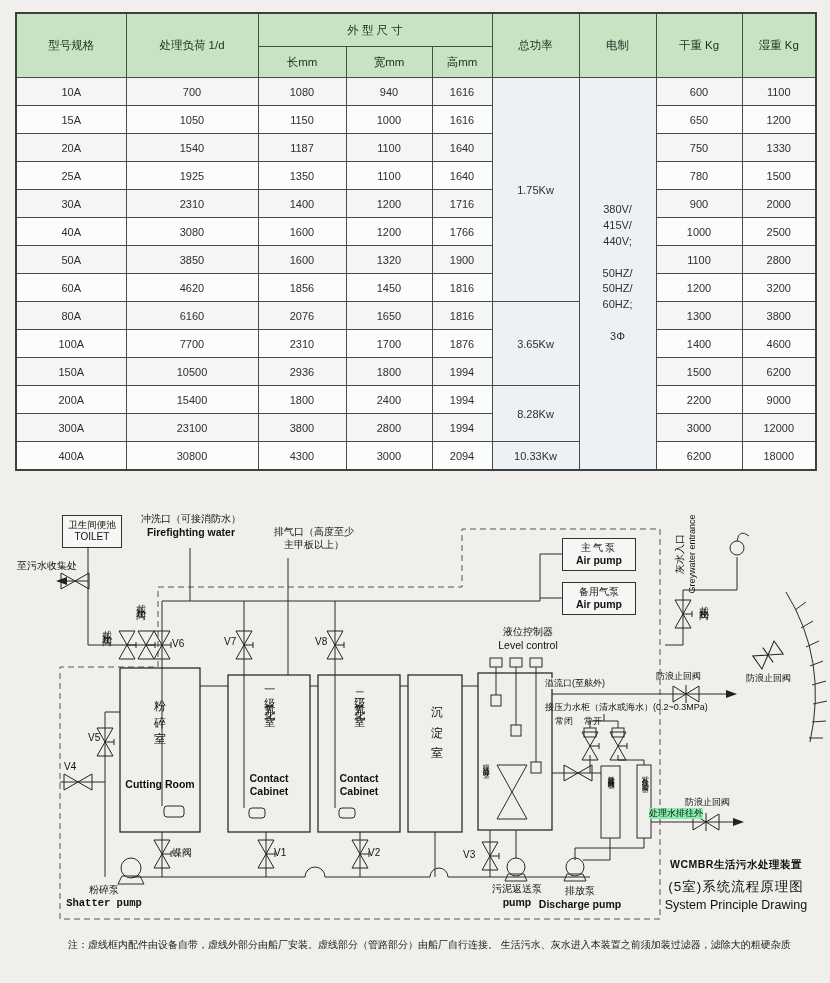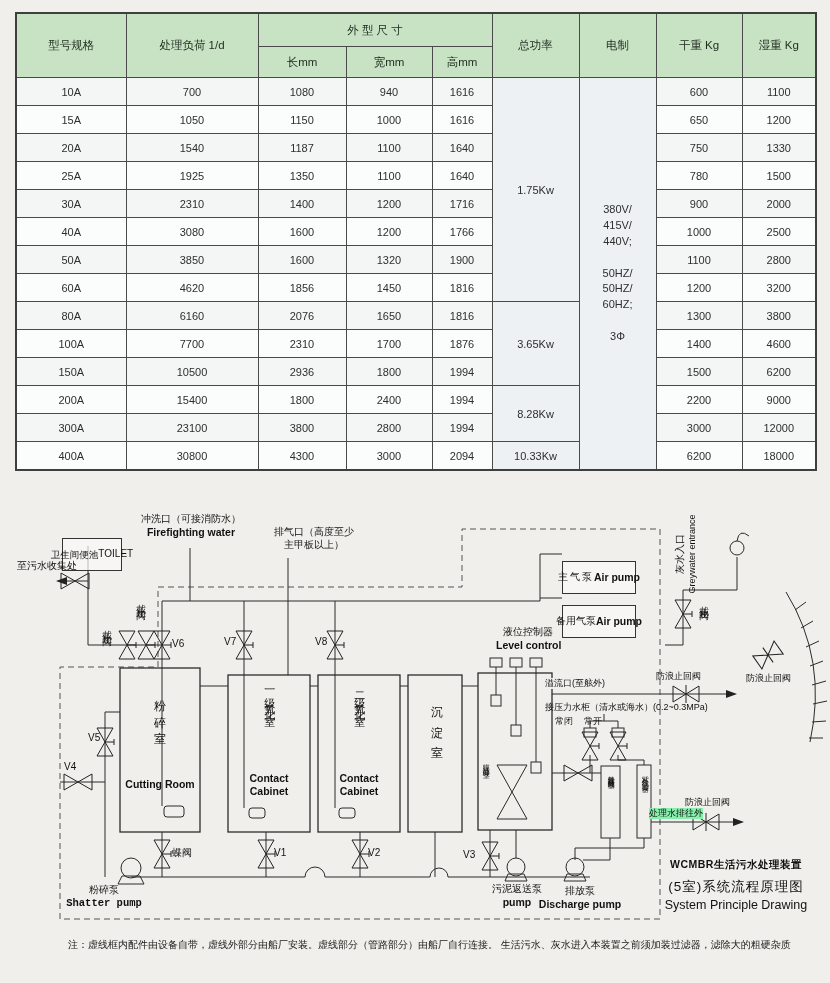--- a/index.html
+++ b/index.html
@@ -21,21 +21,21 @@
   table.spec td{height:27px;background:#f4f6f6;}
   table.spec tr:nth-child(even) td{background:#fbfcfc;}
   td.merged{background:#eef1f3 !important;font-size:11px;}
   td.elec{white-space:pre-line;line-height:1.45;background:#eef1f3 !important;}
   
   .diagram{position:absolute;left:0;top:500px;width:830px;height:483px;}
   .diagram svg{position:absolute;left:0;top:0;}
   .lbl{position:absolute;font-size:10px;line-height:1.25;color:#111;white-space:nowrap;}
   .ctr{text-align:center;}
   .vcn{writing-mode:vertical-rl;text-orientation:upright;}
-  .boxed{border:1.2px solid #333;background:rgba(250,250,248,.7);display:flex;flex-direction:row;justify-content:center;align-items:center;margin-top:23px;}
+  .boxed{border:1.2px solid #333;background:rgba(250,250,248,.7);display:flex;flex-direction:column;justify-content:center;align-items:center;}
   .small{font-size:9px;}
   .tiny{font-size:7px;}
   .en{font-size:10.5px;}
   .rot{transform:rotate(-90deg);transform-origin:center center;}
   .titleblock{position:absolute;text-align:center;color:#111;}
   .t1{font-size:10.5px;font-weight:bold;letter-spacing:.5px;}
   .t2{font-size:13.5px;margin-top:6px;letter-spacing:1px;}
   .t3{font-size:12.5px;margin-top:2px;}
   .note{position:absolute;left:68px;top:438px;width:745px;font-size:10px;color:#1a1a1a;}
 </style>
@@ -371,21 +371,21 @@
     <div class="small">Greywater entrance</div>
   </div>
 
   <div class="lbl vcn" style="left:697px;top:98px;height:46px;letter-spacing:2px;">截止阀</div>
 
   <div class="lbl small" style="left:656px;top:171px;">防浪止回阀</div>
   <div class="lbl small" style="left:746px;top:173px;">防浪止回阀</div>
 
   <div class="lbl ctr" style="left:496px;top:126px;width:64px;">
     <div>液位控制器</div>
-    <div class="en" style="font-weight:bold;">Level control</div>
+    <div class="en" style="font-weight:normal;">Level control</div>
   </div>
 
   <div class="lbl small" style="left:545px;top:178px;background:#f0efeb;">溢流口(至舷外)</div>
   <div class="lbl small" style="left:545px;top:202px;">接压力水柜（清水或海水）(0.2~0.3MPa)</div>
   <div class="lbl small" style="left:555px;top:216px;">常闭</div>
   <div class="lbl small" style="left:584px;top:216px;">常开</div>
 
   <div class="lbl vcn" style="left:152px;top:190px;height:112px;letter-spacing:16px;font-size:12px;">粉碎室</div>
   <div class="lbl ctr en" style="left:120px;top:278px;width:80px;font-weight:bold;">Cutting Room</div>
 

